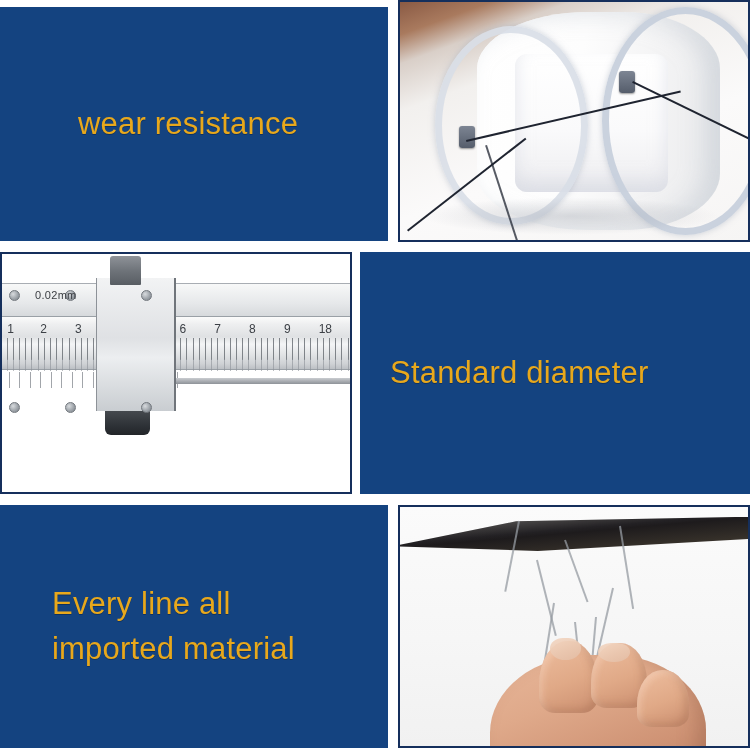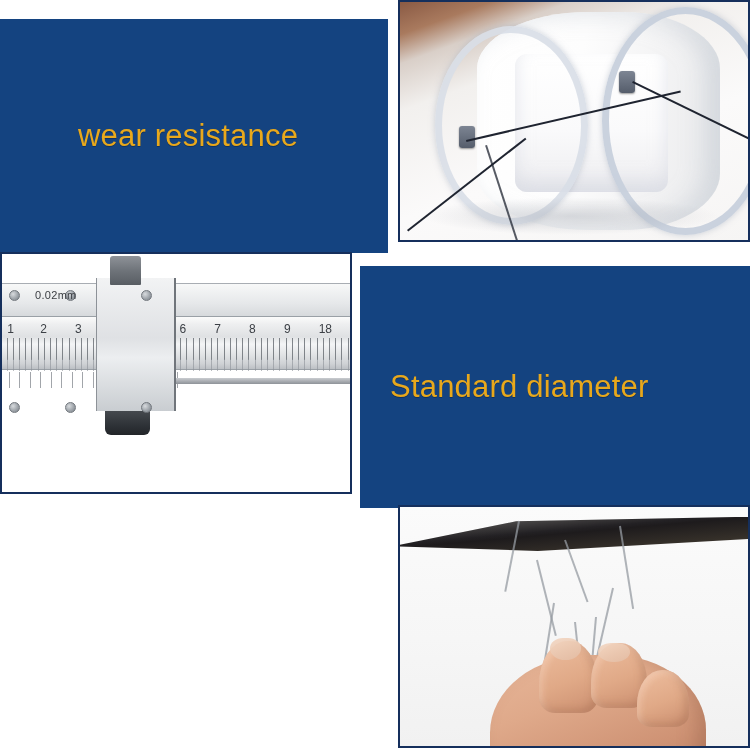--- a/index.html
+++ b/index.html
@@ -41,25 +41,25 @@
     line-height: 1.42;
     letter-spacing: 0.2px;
     white-space: pre-line;
     text-shadow: 0 1px 0 rgba(0,0,0,0.25);
   }
   .caption.c1 { padding-left: 78px; }
   .caption.c2 { padding-left: 30px; }
   .caption.c3 { padding-left: 52px; }
 
   
-  #p-wear       { left: 0;   top: 7; margin-top: 12px;    }
+  #p-wear       { left: 0;   top: 7;    }
   #p-wear       { left: 0px;   top: 7px;   width: 388px; height: 234px; }
   #p-spool      { left: 398px; top: 0px;   width: 352px; height: 242px; }
   #p-caliper    { left: 0px;   top: 252px; width: 352px; height: 242px; }
-  #p-standard   { left: 360px; top: 252px; width: 390px; height: 242px; margin-top: 14px; }
+  #p-standard   { left: 360px; top: 252px; width: 390px; height: 242px; }
   #p-imported   { left: 0px;   top: 505px; width: 388px; height: 243px; }
   #p-hand       { left: 398px; top: 505px; width: 352px; height: 243px; }
 
   
   .spool-scene {
     position: absolute;
     inset: 0;
     background:
       linear-gradient(160deg, #8a5a44 0%, #a97a5e 9%, #d9cfc8 17%, #f2f0ee 30%, #fbfafa 60%, #f6f5f4 100%);
   }
@@ -350,20 +350,24 @@
       <div class="cal-screw" style="left:40%; top:62%;"></div>
 
       <div class="cal-label">0.02mm</div>
     </div>
   </div>
 
   <div class="panel panel-text" id="p-standard">
     <div class="caption c2">Standard diameter</div>
   </div>
 
+  <div class="panel panel-text" id="p-imported">
+    <div class="caption c3">Every line all
+imported material</div>
+  </div>
 
   <div class="panel panel-photo" id="p-hand">
     <div class="hand-scene">
       <div class="blade"></div>
       <div class="blade-edge"></div>
 
       <div class="fish-line" style="left:34%; top:6%;  height:72px; transform:rotate(11deg);"></div>
       <div class="fish-line" style="left:39%; top:22%; height:78px; transform:rotate(-14deg);"></div>
       <div class="fish-line" style="left:44%; top:40%; height:80px; transform:rotate(9deg);"></div>
       <div class="fish-line" style="left:50%; top:48%; height:70px; transform:rotate(-6deg);"></div>

